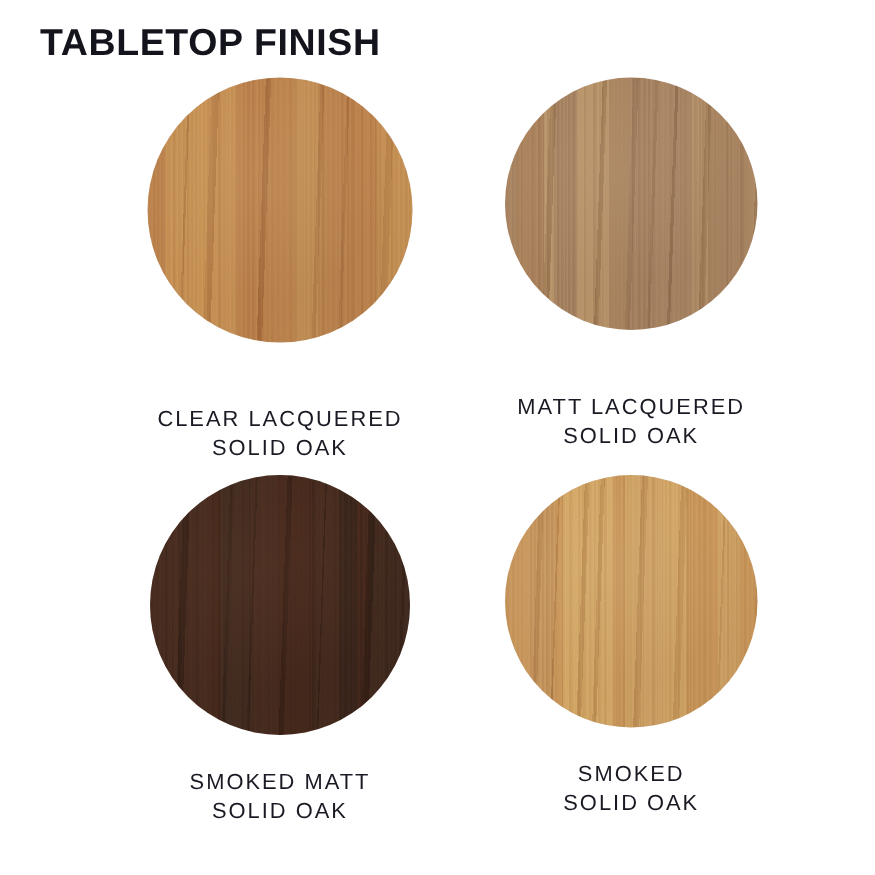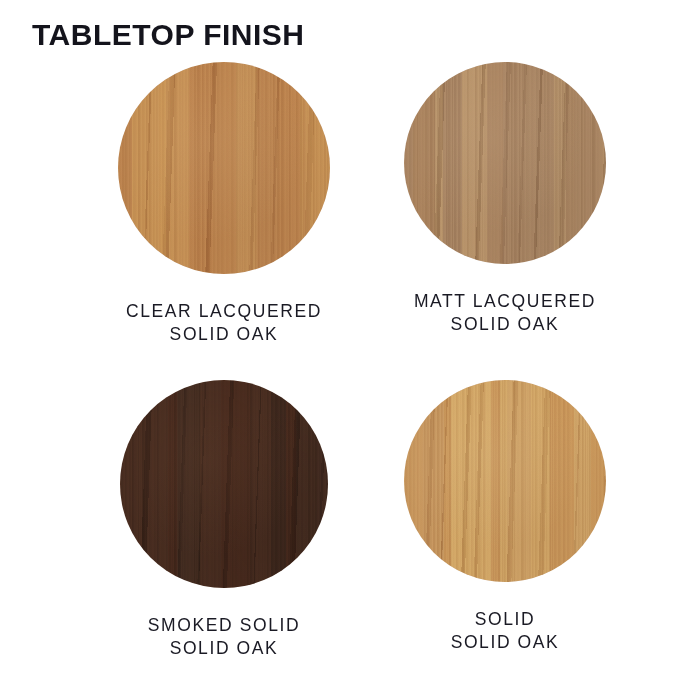--- a/index.html
+++ b/index.html
@@ -43,21 +43,21 @@
     height: 620px;
   }
 
   .swatch-cell {
     position: absolute;
     width: 350px;
     display: flex;
     flex-direction: column;
     align-items: center;
   }
-  .cell-r0 { top: 0px; }
+  .cell-r0 { top: 0px; gap: 24px; }
   .cell-r1 { top: 318px; }
   .cell-c0 { left: 49px; }
   .cell-c1 { left: 330px; }
 
   .swatch-disc {
     position: relative;
     border-radius: 50%;
     overflow: hidden;
     flex: none;
   }
@@ -134,32 +134,32 @@
     </div>
 
     <div class="swatch-cell cell-r1 cell-c0">
       <div class="swatch-disc" id="disc2" style="width: 208px; height: 208px; background: rgb(77, 51, 38);">
         <div class="grain grain-wide" id="g2w" style="background: linear-gradient(90deg, rgba(107, 71, 51, 0.475) 0%, rgba(107, 71, 51, 0.475) 10.78%, rgba(107, 71, 51, 0.447) 10.78%, rgba(107, 71, 51, 0.447) 22.98%, rgba(107, 71, 51, 0.663) 22.98%, rgba(107, 71, 51, 0.663) 27.24%, rgba(42, 26, 18, 0.263) 27.24%, rgba(42, 26, 18, 0.263) 35.34%, rgba(42, 26, 18, 0.294) 35.34%, rgba(42, 26, 18, 0.294) 38.68%, rgba(107, 71, 51, 0.447) 38.68%, rgba(107, 71, 51, 0.447) 48.67%, rgba(107, 71, 51, 0.663) 48.67%, rgba(107, 71, 51, 0.663) 53.18%, rgba(107, 71, 51, 0.694) 53.18%, rgba(107, 71, 51, 0.694) 62.57%, rgba(107, 71, 51, 0.435) 62.57%, rgba(107, 71, 51, 0.435) 72.76%, rgba(42, 26, 18, 0.486) 72.76%, rgba(42, 26, 18, 0.486) 79.79%, rgba(107, 71, 51, 0.667) 79.79%, rgba(107, 71, 51, 0.667) 84.75%, rgba(42, 26, 18, 0.275) 84.75%, rgba(42, 26, 18, 0.275) 94.78%, rgba(42, 26, 18, 0.267) 94.78%, rgba(42, 26, 18, 0.267) 101.54%);"></div>
         <div class="grain grain-fine" id="g2f" style="background: linear-gradient(90deg, rgba(0, 0, 0, 0) 0%, rgba(0, 0, 0, 0) 0.41%, rgba(42, 26, 18, 0.17) 0.41%, rgba(42, 26, 18, 0.17) 1.18%, rgba(0, 0, 0, 0) 1.99%, rgba(0, 0, 0, 0) 2.24%, rgba(42, 26, 18, 0.192) 2.24%, rgba(42, 26, 18, 0.192) 2.71%, rgba(0, 0, 0, 0) 3.88%, rgba(0, 0, 0, 0) 4.27%, rgba(42, 26, 18, 0.16) 4.27%, rgba(42, 26, 18, 0.16) 4.99%, rgba(0, 0, 0, 0) 5.39%, rgba(0, 0, 0, 0) 5.68%, rgba(42, 26, 18, 0.337) 5.68%, rgba(42, 26, 18, 0.337) 6.22%, rgba(0, 0, 0, 0) 7.25%, rgba(0, 0, 0, 0) 7.42%, rgba(42, 26, 18, 0.118) 7.42%, rgba(42, 26, 18, 0.118) 7.74%, rgba(0, 0, 0, 0) 8.36%, rgba(0, 0, 0, 0) 8.49%, rgba(42, 26, 18, 0.3) 8.49%, rgba(42, 26, 18, 0.3) 8.74%, rgba(0, 0, 0, 0) 9.23%, rgba(0, 0, 0, 0) 9.48%, rgba(42, 26, 18, 0.06) 9.48%, rgba(42, 26, 18, 0.06) 9.94%, rgba(0, 0, 0, 0) 10.54%, rgba(0, 0, 0, 0) 10.79%, rgba(42, 26, 18, 0.33) 10.79%, rgba(42, 26, 18, 0.33) 11.25%, rgba(0, 0, 0, 0) 12.58%, rgba(0, 0, 0, 0) 12.71%, rgba(42, 26, 18, 0.157) 12.71%, rgba(42, 26, 18, 0.157) 12.97%, rgba(0, 0, 0, 0) 13.77%, rgba(0, 0, 0, 0) 14.01%, rgba(42, 26, 18, 0.145) 14.01%, rgba(42, 26, 18, 0.145) 14.44%, rgba(0, 0, 0, 0) 15.67%, rgba(0, 0, 0, 0) 16.11%, rgba(42, 26, 18, 0.133) 16.11%, rgba(42, 26, 18, 0.133) 16.93%, rgba(0, 0, 0, 0) 17.71%, rgba(0, 0, 0, 0) 17.82%, rgba(42, 26, 18, 0.3) 17.82%, rgba(42, 26, 18, 0.3) 18.03%, rgba(0, 0, 0, 0) 19.31%, rgba(0, 0, 0, 0) 19.74%, rgba(42, 26, 18, 0.086) 19.74%, rgba(42, 26, 18, 0.086) 20.54%, rgba(0, 0, 0, 0) 21.93%, rgba(0, 0, 0, 0) 22.02%, rgba(42, 26, 18, 0.184) 22.02%, rgba(42, 26, 18, 0.184) 22.21%, rgba(0, 0, 0, 0) 23.42%, rgba(0, 0, 0, 0) 23.77%, rgba(42, 26, 18, 0.184) 23.77%, rgba(42, 26, 18, 0.184) 24.41%, rgba(0, 0, 0, 0) 24.78%, rgba(0, 0, 0, 0) 24.94%, rgba(42, 26, 18, 0.11) 24.94%, rgba(42, 26, 18, 0.11) 25.25%, rgba(0, 0, 0, 0) 25.68%, rgba(0, 0, 0, 0) 25.98%, rgba(42, 26, 18, 0.35) 25.98%, rgba(42, 26, 18, 0.35) 26.55%, rgba(0, 0, 0, 0) 27.6%, rgba(0, 0, 0, 0) 28.03%, rgba(42, 26, 18, 0.21) 28.03%, rgba(42, 26, 18, 0.21) 28.85%, rgba(0, 0, 0, 0) 29.27%, rgba(0, 0, 0, 0) 29.57%, rgba(42, 26, 18, 0.137) 29.57%, rgba(42, 26, 18, 0.137) 30.14%, rgba(0, 0, 0, 0) 30.64%, rgba(0, 0, 0, 0) 30.84%, rgba(42, 26, 18, 0.15) 30.84%, rgba(42, 26, 18, 0.15) 31.22%, rgba(0, 0, 0, 0) 32.07%, rgba(0, 0, 0, 0) 32.22%, rgba(42, 26, 18, 0.118) 32.22%, rgba(42, 26, 18, 0.118) 32.49%, rgba(0, 0, 0, 0) 33.49%, rgba(0, 0, 0, 0) 33.94%, rgba(42, 26, 18, 0.082) 33.94%, rgba(42, 26, 18, 0.082) 34.77%, rgba(0, 0, 0, 0) 35.47%, rgba(0, 0, 0, 0) 35.56%, rgba(42, 26, 18, 0.298) 35.56%, rgba(42, 26, 18, 0.298) 35.74%, rgba(0, 0, 0, 0) 36.36%, rgba(0, 0, 0, 0) 36.47%, rgba(42, 26, 18, 0.133) 36.47%, rgba(42, 26, 18, 0.133) 36.68%, rgba(0, 0, 0, 0) 38.05%, rgba(0, 0, 0, 0) 38.14%, rgba(42, 26, 18, 0.325) 38.14%, rgba(42, 26, 18, 0.325) 38.3%, rgba(0, 0, 0, 0) 38.97%, rgba(0, 0, 0, 0) 39.23%, rgba(42, 26, 18, 0.16) 39.23%, rgba(42, 26, 18, 0.16) 39.7%, rgba(0, 0, 0, 0) 40.73%, rgba(0, 0, 0, 0) 41.14%, rgba(42, 26, 18, 0.114) 41.14%, rgba(42, 26, 18, 0.114) 41.91%, rgba(0, 0, 0, 0) 43.3%, rgba(0, 0, 0, 0) 43.7%, rgba(42, 26, 18, 0.082) 43.7%, rgba(42, 26, 18, 0.082) 44.46%, rgba(0, 0, 0, 0) 44.93%, rgba(0, 0, 0, 0) 45.16%, rgba(42, 26, 18, 0.15) 45.16%, rgba(42, 26, 18, 0.15) 45.59%, rgba(0, 0, 0, 0) 46.58%, rgba(0, 0, 0, 0) 46.98%, rgba(42, 26, 18, 0.106) 46.98%, rgba(42, 26, 18, 0.106) 47.74%, rgba(0, 0, 0, 0) 48.97%, rgba(0, 0, 0, 0) 49.24%, rgba(42, 26, 18, 0.11) 49.24%, rgba(42, 26, 18, 0.11) 49.74%, rgba(0, 0, 0, 0) 50.38%, rgba(0, 0, 0, 0) 50.8%, rgba(42, 26, 18, 0.055) 50.8%, rgba(42, 26, 18, 0.055) 51.59%, rgba(0, 0, 0, 0) 52.62%, rgba(0, 0, 0, 0) 52.8%, rgba(42, 26, 18, 0.06) 52.8%, rgba(42, 26, 18, 0.06) 53.12%, rgba(0, 0, 0, 0) 53.58%, rgba(0, 0, 0, 0) 53.79%, rgba(42, 26, 18, 0.192) 53.79%, rgba(42, 26, 18, 0.192) 54.19%, rgba(0, 0, 0, 0) 54.88%, rgba(0, 0, 0, 0) 55.29%, rgba(42, 26, 18, 0.094) 55.29%, rgba(42, 26, 18, 0.094) 56.04%, rgba(0, 0, 0, 0) 57.4%, rgba(0, 0, 0, 0) 57.76%, rgba(42, 26, 18, 0.067) 57.76%, rgba(42, 26, 18, 0.067) 58.43%, rgba(0, 0, 0, 0) 59.28%, rgba(0, 0, 0, 0) 59.41%, rgba(42, 26, 18, 0.06) 59.41%, rgba(42, 26, 18, 0.06) 59.65%, rgba(0, 0, 0, 0) 61.02%, rgba(0, 0, 0, 0) 61.23%, rgba(42, 26, 18, 0.224) 61.23%, rgba(42, 26, 18, 0.224) 61.61%, rgba(0, 0, 0, 0) 62.06%, rgba(0, 0, 0, 0) 62.43%, rgba(42, 26, 18, 0.33) 62.43%, rgba(42, 26, 18, 0.33) 63.11%, rgba(0, 0, 0, 0) 64.41%, rgba(0, 0, 0, 0) 64.68%, rgba(42, 26, 18, 0.106) 64.68%, rgba(42, 26, 18, 0.106) 65.18%, rgba(0, 0, 0, 0) 65.66%, rgba(0, 0, 0, 0) 66.11%, rgba(42, 26, 18, 0.09) 66.11%, rgba(42, 26, 18, 0.09) 66.94%, rgba(0, 0, 0, 0) 67.94%, rgba(0, 0, 0, 0) 68.12%, rgba(42, 26, 18, 0.1) 68.12%, rgba(42, 26, 18, 0.1) 68.47%, rgba(0, 0, 0, 0) 69.05%, rgba(0, 0, 0, 0) 69.39%, rgba(42, 26, 18, 0.075) 69.39%, rgba(42, 26, 18, 0.075) 70.01%, rgba(0, 0, 0, 0) 70.49%, rgba(0, 0, 0, 0) 70.58%, rgba(42, 26, 18, 0.32) 70.58%, rgba(42, 26, 18, 0.32) 70.75%, rgba(0, 0, 0, 0) 72.11%, rgba(0, 0, 0, 0) 72.51%, rgba(42, 26, 18, 0.184) 72.51%, rgba(42, 26, 18, 0.184) 73.26%, rgba(0, 0, 0, 0) 74.09%, rgba(0, 0, 0, 0) 74.56%, rgba(42, 26, 18, 0.24) 74.56%, rgba(42, 26, 18, 0.24) 75.43%, rgba(0, 0, 0, 0) 76.48%, rgba(0, 0, 0, 0) 76.81%, rgba(42, 26, 18, 0.235) 76.81%, rgba(42, 26, 18, 0.235) 77.44%, rgba(0, 0, 0, 0) 78.33%, rgba(0, 0, 0, 0) 78.63%, rgba(42, 26, 18, 0.18) 78.63%, rgba(42, 26, 18, 0.18) 79.2%, rgba(0, 0, 0, 0) 80.52%, rgba(0, 0, 0, 0) 80.84%, rgba(42, 26, 18, 0.28) 80.84%, rgba(42, 26, 18, 0.28) 81.43%, rgba(0, 0, 0, 0) 82.2%, rgba(0, 0, 0, 0) 82.54%, rgba(42, 26, 18, 0.184) 82.54%, rgba(42, 26, 18, 0.184) 83.17%, rgba(0, 0, 0, 0) 83.59%, rgba(0, 0, 0, 0) 83.82%, rgba(42, 26, 18, 0.12) 83.82%, rgba(42, 26, 18, 0.12) 84.25%, rgba(0, 0, 0, 0) 84.99%, rgba(0, 0, 0, 0) 85.25%, rgba(42, 26, 18, 0.094) 85.25%, rgba(42, 26, 18, 0.094) 85.74%, rgba(0, 0, 0, 0) 86.86%, rgba(0, 0, 0, 0) 87.18%, rgba(42, 26, 18, 0.145) 87.18%, rgba(42, 26, 18, 0.145) 87.79%, rgba(0, 0, 0, 0) 88.33%, rgba(0, 0, 0, 0) 88.8%, rgba(42, 26, 18, 0.06) 88.8%, rgba(42, 26, 18, 0.06) 89.66%, rgba(0, 0, 0, 0) 90.04%, rgba(0, 0, 0, 0) 90.48%, rgba(42, 26, 18, 0.33) 90.48%, rgba(42, 26, 18, 0.33) 91.3%, rgba(0, 0, 0, 0) 91.84%, rgba(0, 0, 0, 0) 92.3%, rgba(42, 26, 18, 0.216) 92.3%, rgba(42, 26, 18, 0.216) 93.15%, rgba(0, 0, 0, 0) 93.72%, rgba(0, 0, 0, 0) 93.93%, rgba(42, 26, 18, 0.318) 93.93%, rgba(42, 26, 18, 0.318) 94.32%, rgba(0, 0, 0, 0) 95.53%, rgba(0, 0, 0, 0) 95.69%, rgba(42, 26, 18, 0.18) 95.69%, rgba(42, 26, 18, 0.18) 95.98%, rgba(0, 0, 0, 0) 97.18%, rgba(0, 0, 0, 0) 97.45%, rgba(42, 26, 18, 0.15) 97.45%, rgba(42, 26, 18, 0.15) 97.95%, rgba(0, 0, 0, 0) 98.84%, rgba(0, 0, 0, 0) 99.12%, rgba(42, 26, 18, 0.282) 99.12%, rgba(42, 26, 18, 0.282) 99.65%);"></div>
         <div class="grain grain-streak" id="g2s" style="background: linear-gradient(92deg, rgba(0, 0, 0, 0) 0%, rgba(0, 0, 0, 0) 12.68%, rgba(42, 26, 18, 0.553) 12.68%, rgba(42, 26, 18, 0.584) 15.16%, rgba(0, 0, 0, 0) 15.16%, rgba(0, 0, 0, 0) 29.92%, rgba(42, 26, 18, 0.498) 29.92%, rgba(42, 26, 18, 0.3) 31.35%, rgba(0, 0, 0, 0) 31.35%, rgba(0, 0, 0, 0) 39.23%, rgba(42, 26, 18, 0.32) 39.23%, rgba(42, 26, 18, 0.675) 40.03%, rgba(0, 0, 0, 0) 40.03%, rgba(0, 0, 0, 0) 51.15%, rgba(42, 26, 18, 0.624) 51.15%, rgba(42, 26, 18, 0.447) 53.04%, rgba(0, 0, 0, 0) 53.04%, rgba(0, 0, 0, 0) 65.29%, rgba(42, 26, 18, 0.7) 65.29%, rgba(42, 26, 18, 0.624) 65.82%, rgba(0, 0, 0, 0) 65.82%, rgba(0, 0, 0, 0) 81.71%, rgba(42, 26, 18, 0.486) 81.71%, rgba(42, 26, 18, 0.737) 84.34%, rgba(0, 0, 0, 0) 84.34%, rgba(0, 0, 0, 0) 94.96%, rgba(42, 26, 18, 0.427) 94.96%, rgba(42, 26, 18, 0.45) 96.04%, rgba(0, 0, 0, 0) 96.04%, rgba(0, 0, 0, 0) 115.68%, rgba(42, 26, 18, 0.482) 115.68%, rgba(42, 26, 18, 0.61) 116.9%);"></div>
         <div class="sheen" id="g2h" style="background: radial-gradient(circle at 42% 38%, rgba(107, 71, 51, 0.22) 0%, rgba(255, 255, 255, 0) 55%), radial-gradient(circle at 70% 78%, rgba(42, 26, 18, 0.18) 0%, rgba(0, 0, 0, 0) 60%);"></div>
       </div>
       <div class="swatch-label">
-        <span class="line1">SMOKED SOLID</span>
+        <span class="line1">SMOKED MATT</span>
         <span class="line2">SOLID OAK</span>
       </div>
     </div>
 
     <div class="swatch-cell cell-r1 cell-c1">
       <div class="swatch-disc" id="disc3" style="width: 202px; height: 202px; background: rgb(199, 154, 103);">
         <div class="grain grain-wide" id="g3w" style="background: linear-gradient(90deg, rgba(168, 124, 76, 0.325) 0%, rgba(168, 124, 76, 0.325) 9.36%, rgba(168, 124, 76, 0.227) 9.36%, rgba(168, 124, 76, 0.227) 19.8%, rgba(168, 124, 76, 0.5) 19.8%, rgba(168, 124, 76, 0.5) 23.11%, rgba(220, 185, 137, 0.725) 23.11%, rgba(220, 185, 137, 0.725) 32.04%, rgba(220, 185, 137, 0.694) 32.04%, rgba(220, 185, 137, 0.694) 42.84%, rgba(168, 124, 76, 0.455) 42.84%, rgba(168, 124, 76, 0.455) 47.41%, rgba(220, 185, 137, 0.65) 47.41%, rgba(220, 185, 137, 0.65) 50.81%, rgba(220, 185, 137, 0.447) 50.81%, rgba(220, 185, 137, 0.447) 62.74%, rgba(220, 185, 137, 0.647) 62.74%, rgba(220, 185, 137, 0.647) 72.06%, rgba(168, 124, 76, 0.46) 72.06%, rgba(168, 124, 76, 0.46) 84.17%, rgba(220, 185, 137, 0.47) 84.17%, rgba(220, 185, 137, 0.47) 92.53%, rgba(168, 124, 76, 0.44) 92.53%, rgba(168, 124, 76, 0.44) 102.77%);"></div>
         <div class="grain grain-fine" id="g3f" style="background: linear-gradient(90deg, rgba(0, 0, 0, 0) 0%, rgba(0, 0, 0, 0) 0.41%, rgba(168, 124, 76, 0.204) 0.41%, rgba(168, 124, 76, 0.204) 1.18%, rgba(0, 0, 0, 0) 2.37%, rgba(0, 0, 0, 0) 2.68%, rgba(168, 124, 76, 0.2) 2.68%, rgba(168, 124, 76, 0.2) 3.27%, rgba(0, 0, 0, 0) 4.36%, rgba(0, 0, 0, 0) 4.61%, rgba(168, 124, 76, 0.184) 4.61%, rgba(168, 124, 76, 0.184) 5.08%, rgba(0, 0, 0, 0) 5.86%, rgba(0, 0, 0, 0) 6.19%, rgba(168, 124, 76, 0.208) 6.19%, rgba(168, 124, 76, 0.208) 6.81%, rgba(0, 0, 0, 0) 7.53%, rgba(0, 0, 0, 0) 8%, rgba(168, 124, 76, 0.063) 8%, rgba(168, 124, 76, 0.063) 8.87%, rgba(0, 0, 0, 0) 9.8%, rgba(0, 0, 0, 0) 9.96%, rgba(168, 124, 76, 0.294) 9.96%, rgba(168, 124, 76, 0.294) 10.24%, rgba(0, 0, 0, 0) 11.38%, rgba(0, 0, 0, 0) 11.62%, rgba(168, 124, 76, 0.25) 11.62%, rgba(168, 124, 76, 0.25) 12.08%, rgba(0, 0, 0, 0) 12.48%, rgba(0, 0, 0, 0) 12.81%, rgba(168, 124, 76, 0.184) 12.81%, rgba(168, 124, 76, 0.184) 13.42%, rgba(0, 0, 0, 0) 14.11%, rgba(0, 0, 0, 0) 14.5%, rgba(168, 124, 76, 0.298) 14.5%, rgba(168, 124, 76, 0.298) 15.22%, rgba(0, 0, 0, 0) 15.7%, rgba(0, 0, 0, 0) 16.15%, rgba(168, 124, 76, 0.34) 16.15%, rgba(168, 124, 76, 0.34) 16.98%, rgba(0, 0, 0, 0) 18.09%, rgba(0, 0, 0, 0) 18.36%, rgba(168, 124, 76, 0.314) 18.36%, rgba(168, 124, 76, 0.314) 18.86%, rgba(0, 0, 0, 0) 19.47%, rgba(0, 0, 0, 0) 19.85%, rgba(168, 124, 76, 0.184) 19.85%, rgba(168, 124, 76, 0.184) 20.56%, rgba(0, 0, 0, 0) 20.98%, rgba(0, 0, 0, 0) 21.07%, rgba(168, 124, 76, 0.07) 21.07%, rgba(168, 124, 76, 0.07) 21.25%, rgba(0, 0, 0, 0) 22.19%, rgba(0, 0, 0, 0) 22.38%, rgba(168, 124, 76, 0.345) 22.38%, rgba(168, 124, 76, 0.345) 22.74%, rgba(0, 0, 0, 0) 23.89%, rgba(0, 0, 0, 0) 24.04%, rgba(168, 124, 76, 0.106) 24.04%, rgba(168, 124, 76, 0.106) 24.33%, rgba(0, 0, 0, 0) 25.25%, rgba(0, 0, 0, 0) 25.54%, rgba(168, 124, 76, 0.298) 25.54%, rgba(168, 124, 76, 0.298) 26.07%, rgba(0, 0, 0, 0) 27.44%, rgba(0, 0, 0, 0) 27.65%, rgba(168, 124, 76, 0.08) 27.65%, rgba(168, 124, 76, 0.08) 28.05%, rgba(0, 0, 0, 0) 28.57%, rgba(0, 0, 0, 0) 28.92%, rgba(168, 124, 76, 0.24) 28.92%, rgba(168, 124, 76, 0.24) 29.57%, rgba(0, 0, 0, 0) 30.33%, rgba(0, 0, 0, 0) 30.66%, rgba(168, 124, 76, 0.275) 30.66%, rgba(168, 124, 76, 0.275) 31.29%, rgba(0, 0, 0, 0) 32.73%, rgba(0, 0, 0, 0) 33.11%, rgba(168, 124, 76, 0.22) 33.11%, rgba(168, 124, 76, 0.22) 33.81%, rgba(0, 0, 0, 0) 34.8%, rgba(0, 0, 0, 0) 35.1%, rgba(168, 124, 76, 0.255) 35.1%, rgba(168, 124, 76, 0.255) 35.66%, rgba(0, 0, 0, 0) 36.38%, rgba(0, 0, 0, 0) 36.79%, rgba(168, 124, 76, 0.27) 36.79%, rgba(168, 124, 76, 0.27) 37.56%, rgba(0, 0, 0, 0) 38.83%, rgba(0, 0, 0, 0) 39.25%, rgba(168, 124, 76, 0.306) 39.25%, rgba(168, 124, 76, 0.306) 40.03%, rgba(0, 0, 0, 0) 40.55%, rgba(0, 0, 0, 0) 40.86%, rgba(168, 124, 76, 0.055) 40.86%, rgba(168, 124, 76, 0.055) 41.43%, rgba(0, 0, 0, 0) 42.26%, rgba(0, 0, 0, 0) 42.36%, rgba(168, 124, 76, 0.13) 42.36%, rgba(168, 124, 76, 0.13) 42.54%, rgba(0, 0, 0, 0) 43.59%, rgba(0, 0, 0, 0) 43.83%, rgba(168, 124, 76, 0.208) 43.83%, rgba(168, 124, 76, 0.208) 44.29%, rgba(0, 0, 0, 0) 44.66%, rgba(0, 0, 0, 0) 44.93%, rgba(168, 124, 76, 0.157) 44.93%, rgba(168, 124, 76, 0.157) 45.43%, rgba(0, 0, 0, 0) 46.18%, rgba(0, 0, 0, 0) 46.54%, rgba(168, 124, 76, 0.33) 46.54%, rgba(168, 124, 76, 0.33) 47.23%, rgba(0, 0, 0, 0) 48.33%, rgba(0, 0, 0, 0) 48.46%, rgba(168, 124, 76, 0.33) 48.46%, rgba(168, 124, 76, 0.33) 48.7%, rgba(0, 0, 0, 0) 49.58%, rgba(0, 0, 0, 0) 49.7%, rgba(168, 124, 76, 0.294) 49.7%, rgba(168, 124, 76, 0.294) 49.91%, rgba(0, 0, 0, 0) 50.8%, rgba(0, 0, 0, 0) 51.12%, rgba(168, 124, 76, 0.086) 51.12%, rgba(168, 124, 76, 0.086) 51.71%, rgba(0, 0, 0, 0) 52.93%, rgba(0, 0, 0, 0) 53.27%, rgba(168, 124, 76, 0.24) 53.27%, rgba(168, 124, 76, 0.24) 53.9%, rgba(0, 0, 0, 0) 54.35%, rgba(0, 0, 0, 0) 54.53%, rgba(168, 124, 76, 0.294) 54.53%, rgba(168, 124, 76, 0.294) 54.87%, rgba(0, 0, 0, 0) 55.24%, rgba(0, 0, 0, 0) 55.71%, rgba(168, 124, 76, 0.067) 55.71%, rgba(168, 124, 76, 0.067) 56.59%, rgba(0, 0, 0, 0) 57.61%, rgba(0, 0, 0, 0) 58.06%, rgba(168, 124, 76, 0.34) 58.06%, rgba(168, 124, 76, 0.34) 58.9%, rgba(0, 0, 0, 0) 59.95%, rgba(0, 0, 0, 0) 60.04%, rgba(168, 124, 76, 0.2) 60.04%, rgba(168, 124, 76, 0.2) 60.22%, rgba(0, 0, 0, 0) 60.66%, rgba(0, 0, 0, 0) 60.87%, rgba(168, 124, 76, 0.067) 60.87%, rgba(168, 124, 76, 0.067) 61.28%, rgba(0, 0, 0, 0) 61.9%, rgba(0, 0, 0, 0) 62.11%, rgba(168, 124, 76, 0.145) 62.11%, rgba(168, 124, 76, 0.145) 62.5%, rgba(0, 0, 0, 0) 63.05%, rgba(0, 0, 0, 0) 63.22%, rgba(168, 124, 76, 0.28) 63.22%, rgba(168, 124, 76, 0.28) 63.54%, rgba(0, 0, 0, 0) 64.69%, rgba(0, 0, 0, 0) 64.89%, rgba(168, 124, 76, 0.31) 64.89%, rgba(168, 124, 76, 0.31) 65.28%, rgba(0, 0, 0, 0) 66.6%, rgba(0, 0, 0, 0) 66.96%, rgba(168, 124, 76, 0.12) 66.96%, rgba(168, 124, 76, 0.12) 67.62%, rgba(0, 0, 0, 0) 68.09%, rgba(0, 0, 0, 0) 68.35%, rgba(168, 124, 76, 0.306) 68.35%, rgba(168, 124, 76, 0.306) 68.83%, rgba(0, 0, 0, 0) 69.95%, rgba(0, 0, 0, 0) 70.11%, rgba(168, 124, 76, 0.21) 70.11%, rgba(168, 124, 76, 0.21) 70.41%, rgba(0, 0, 0, 0) 71.26%, rgba(0, 0, 0, 0) 71.7%, rgba(168, 124, 76, 0.333) 71.7%, rgba(168, 124, 76, 0.333) 72.52%, rgba(0, 0, 0, 0) 73%, rgba(0, 0, 0, 0) 73.17%, rgba(168, 124, 76, 0.263) 73.17%, rgba(168, 124, 76, 0.263) 73.48%, rgba(0, 0, 0, 0) 73.96%, rgba(0, 0, 0, 0) 74.32%, rgba(168, 124, 76, 0.21) 74.32%, rgba(168, 124, 76, 0.21) 74.98%, rgba(0, 0, 0, 0) 75.91%, rgba(0, 0, 0, 0) 76.31%, rgba(168, 124, 76, 0.224) 76.31%, rgba(168, 124, 76, 0.224) 77.05%, rgba(0, 0, 0, 0) 78.1%, rgba(0, 0, 0, 0) 78.51%, rgba(168, 124, 76, 0.29) 78.51%, rgba(168, 124, 76, 0.29) 79.27%, rgba(0, 0, 0, 0) 80.33%, rgba(0, 0, 0, 0) 80.7%, rgba(168, 124, 76, 0.192) 80.7%, rgba(168, 124, 76, 0.192) 81.38%, rgba(0, 0, 0, 0) 82.68%, rgba(0, 0, 0, 0) 83.08%, rgba(168, 124, 76, 0.09) 83.08%, rgba(168, 124, 76, 0.09) 83.82%, rgba(0, 0, 0, 0) 84.26%, rgba(0, 0, 0, 0) 84.65%, rgba(168, 124, 76, 0.075) 84.65%, rgba(168, 124, 76, 0.075) 85.37%, rgba(0, 0, 0, 0) 86.04%, rgba(0, 0, 0, 0) 86.18%, rgba(168, 124, 76, 0.2) 86.18%, rgba(168, 124, 76, 0.2) 86.46%, rgba(0, 0, 0, 0) 87.71%, rgba(0, 0, 0, 0) 88.01%, rgba(168, 124, 76, 0.35) 88.01%, rgba(168, 124, 76, 0.35) 88.59%, rgba(0, 0, 0, 0) 89.29%, rgba(0, 0, 0, 0) 89.51%, rgba(168, 124, 76, 0.27) 89.51%, rgba(168, 124, 76, 0.27) 89.92%, rgba(0, 0, 0, 0) 90.3%, rgba(0, 0, 0, 0) 90.48%, rgba(168, 124, 76, 0.17) 90.48%, rgba(168, 124, 76, 0.17) 90.82%, rgba(0, 0, 0, 0) 91.45%, rgba(0, 0, 0, 0) 91.61%, rgba(168, 124, 76, 0.31) 91.61%, rgba(168, 124, 76, 0.31) 91.93%, rgba(0, 0, 0, 0) 92.9%, rgba(0, 0, 0, 0) 93.25%, rgba(168, 124, 76, 0.055) 93.25%, rgba(168, 124, 76, 0.055) 93.91%, rgba(0, 0, 0, 0) 94.63%, rgba(0, 0, 0, 0) 94.82%, rgba(168, 124, 76, 0.25) 94.82%, rgba(168, 124, 76, 0.25) 95.18%, rgba(0, 0, 0, 0) 96.03%, rgba(0, 0, 0, 0) 96.5%, rgba(168, 124, 76, 0.15) 96.5%, rgba(168, 124, 76, 0.15) 97.36%, rgba(0, 0, 0, 0) 98%, rgba(0, 0, 0, 0) 98.39%, rgba(168, 124, 76, 0.19) 98.39%, rgba(168, 124, 76, 0.19) 99.1%, rgba(0, 0, 0, 0) 99.8%, rgba(0, 0, 0, 0) 99.94%, rgba(168, 124, 76, 0.15) 99.94%, rgba(168, 124, 76, 0.15) 100.2%);"></div>
         <div class="grain grain-streak" id="g3s" style="background: linear-gradient(92deg, rgba(0, 0, 0, 0) 0%, rgba(0, 0, 0, 0) 13.32%, rgba(168, 124, 76, 0.44) 13.32%, rgba(168, 124, 76, 0.467) 15.12%, rgba(0, 0, 0, 0) 15.12%, rgba(0, 0, 0, 0) 20.63%, rgba(168, 124, 76, 0.706) 20.63%, rgba(168, 124, 76, 0.62) 21.26%, rgba(0, 0, 0, 0) 21.26%, rgba(0, 0, 0, 0) 30.63%, rgba(168, 124, 76, 0.667) 30.63%, rgba(168, 124, 76, 0.59) 32.39%, rgba(0, 0, 0, 0) 32.39%, rgba(0, 0, 0, 0) 36.68%, rgba(168, 124, 76, 0.537) 36.68%, rgba(168, 124, 76, 0.61) 38.23%, rgba(0, 0, 0, 0) 38.23%, rgba(0, 0, 0, 0) 52.42%, rgba(168, 124, 76, 0.71) 52.42%, rgba(168, 124, 76, 0.4) 54.73%, rgba(0, 0, 0, 0) 54.73%, rgba(0, 0, 0, 0) 67.51%, rgba(168, 124, 76, 0.565) 67.51%, rgba(168, 124, 76, 0.36) 69.9%, rgba(0, 0, 0, 0) 69.9%, rgba(0, 0, 0, 0) 84.23%, rgba(168, 124, 76, 0.525) 84.23%, rgba(168, 124, 76, 0.41) 84.95%, rgba(0, 0, 0, 0) 84.95%, rgba(0, 0, 0, 0) 97.51%, rgba(168, 124, 76, 0.365) 97.51%, rgba(168, 124, 76, 0.745) 99.85%, rgba(0, 0, 0, 0) 99.85%, rgba(0, 0, 0, 0) 106.34%, rgba(168, 124, 76, 0.408) 106.34%, rgba(168, 124, 76, 0.7) 108.61%);"></div>
         <div class="sheen" id="g3h" style="background: radial-gradient(circle at 42% 38%, rgba(220, 185, 137, 0.22) 0%, rgba(255, 255, 255, 0) 55%), radial-gradient(circle at 70% 78%, rgba(168, 124, 76, 0.18) 0%, rgba(0, 0, 0, 0) 60%);"></div>
       </div>
       <div class="swatch-label">
-        <span class="line1">SOLID</span>
+        <span class="line1">SMOKED</span>
         <span class="line2">SOLID OAK</span>
       </div>
     </div>
 
   </div>
 </div>
 
 </body></html>

